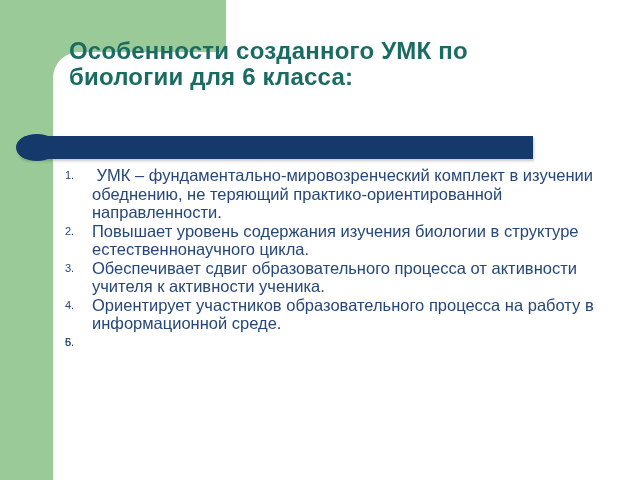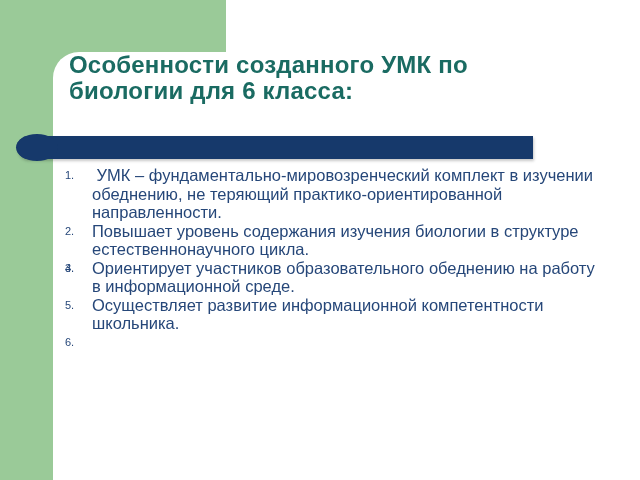--- a/index.html
+++ b/index.html
@@ -40,21 +40,21 @@
     
     content: "";
     position: absolute;
     left: -1px; top: -2px;
     width: 42px; height: 27px;
     background: #16396B;
     border-radius: 50%;
   }
   .title {
     position: absolute;
-    left: 69px; top: 52px;
+    left: 69px; top: 38px;
     width: 430px;
     margin: 0;
     font-size: 24px;
     font-weight: bold;
     line-height: 26px;
     letter-spacing: 0.2px;
     color: #1A6B62;
   }
   .list {
     position: absolute;
@@ -96,26 +96,26 @@
     <li>
       <span class="num">1.</span>
       <span class="txt"> УМК – фундаментально-мировозренческий комплект в изучении обеднению, не теряющий практико-ориентированной направленности.</span>
     </li>
     <li>
       <span class="num">2.</span>
       <span class="txt">Повышает уровень содержания изучения биологии в структуре естественнонаучного цикла.</span>
     </li>
     <li>
       <span class="num">3.</span>
+      <span class="txt">Обеспечивает сдвиг образовательного процесса от активности учителя к активности ученика.</span>
     </li>
     <li>
       <span class="num">4.</span>
-      <span class="txt">Ориентирует участников образовательного обеднению на работу в информационной среде.</span>
+      <span class="txt">Ориентирует участников образовательного процесса на работу в информационной среде.</span>
     </li>
     <li>
       <span class="num">5.</span>
-      <span class="txt">Осуществляет развитие информационной компетентности школьника.</span>
     </li>
     <li>
       <span class="num">6.</span>
     </li>
   </ol>
 </div>
 
 </body></html>

